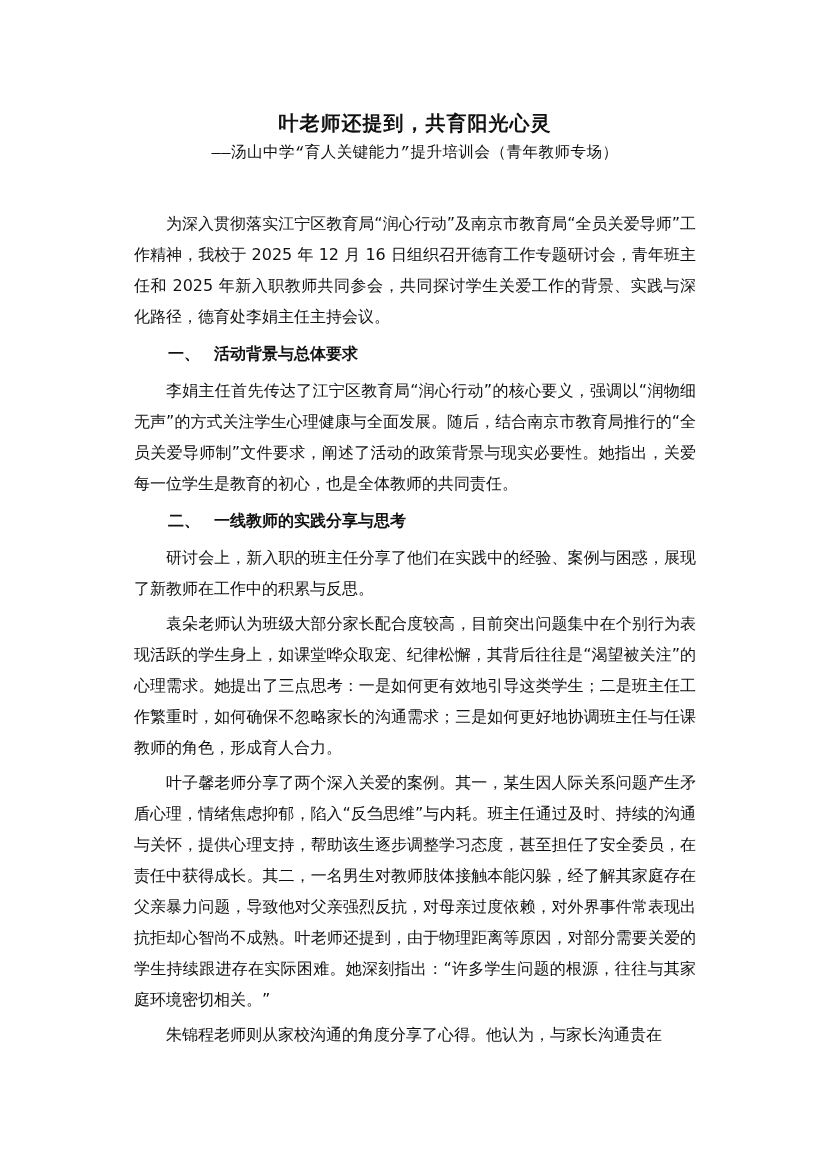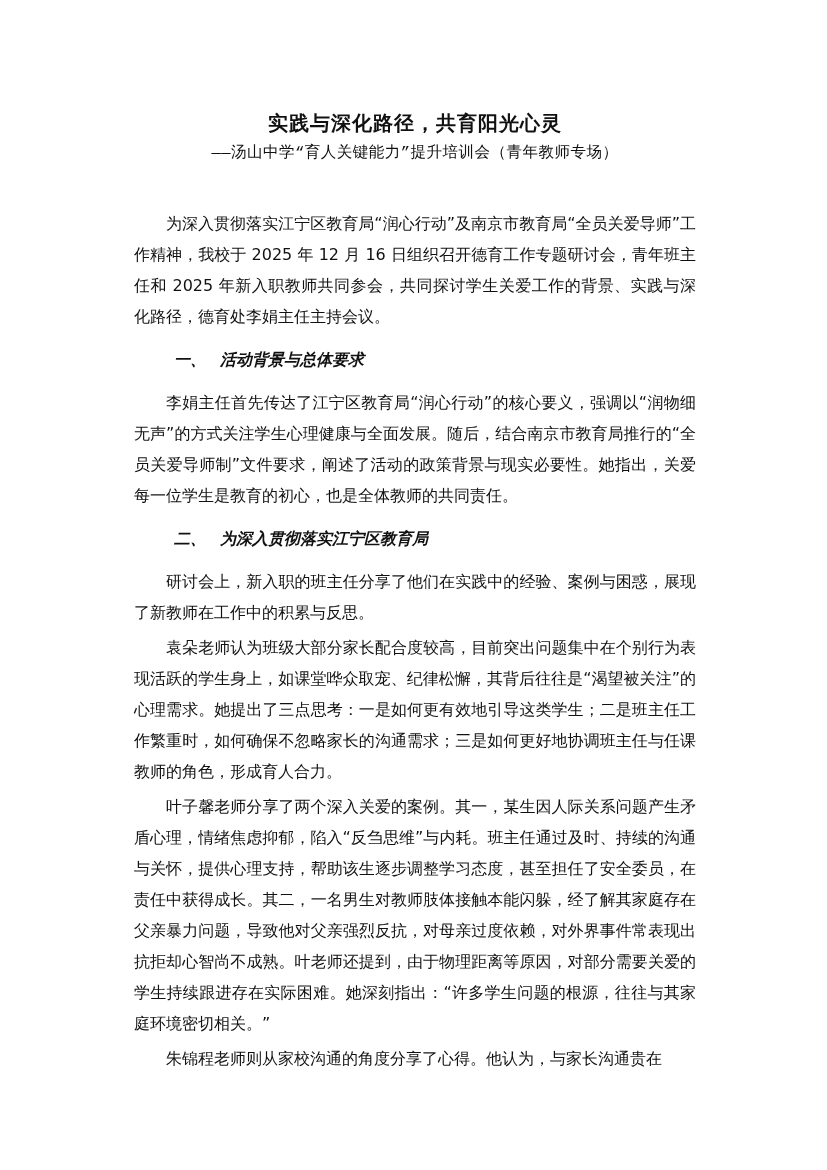--- a/index.html
+++ b/index.html
@@ -6,38 +6,38 @@
   body { width: 827px; height: 1170px; position: relative; overflow: hidden;
          font-family: "DejaVu Sans", "Liberation Sans", sans-serif; color: #111; }
   .page { position: absolute; left: 130px; top: 0; width: 570px; }
   .title { position: absolute; top: 110px; left: 0; width: 570px; text-align: center;
            font-size: 20px; font-weight: bold; letter-spacing: 1px; }
   .subtitle { position: absolute; top: 142px; left: 0; width: 570px; text-align: center;
               font-size: 15.5px; letter-spacing: 0.5px; font-family: Liberation Mono, monospace; }
   .body { position: absolute; top: 204px; left: 0; width: 570px; font-size: 16px;
           line-height: 31px; text-align: justify; text-justify: inter-character; }
   .p { margin: 4px; text-indent: 2em; }
-  .h { margin: 12px; text-indent: 2em; font-weight: bold; font-style: italic; }
+  .h { margin: 6px; text-indent: 2em; font-weight: bold; }
   .h .num { margin-right: 14px; }
   .b { font-weight: normal; }
 </style>
 </head>
 <body>
 
 <div class="page">
-  <div class="title">实践与深化路径，共育阳光心灵</div>
+  <div class="title">叶老师还提到，共育阳光心灵</div>
   <div class="subtitle">——汤山中学“育人关键能力”提升培训会（青年教师专场）</div>
 
   <div class="body">
     <p class="p">为深入贯彻落实江宁区教育局“润心行动”及南京市教育局“全员关爱导师”工作精神，我校于 2025 年 12 月 16 日组织召开德育工作专题研讨会，青年班主任和 2025 年新入职教师共同参会，共同探讨学生关爱工作的背景、实践与深化路径，德育处李娟主任主持会议。</p>
 
     <p class="h"><span class="num">一、</span><span>活动背景与总体要求</span></p>
     <p class="p">李娟主任首先传达了江宁区教育局“润心行动”的核心要义，强调以“润物细无声”的方式关注学生心理健康与全面发展。随后，结合南京市教育局推行的“全员关爱导师制”文件要求，阐述了活动的政策背景与现实必要性。她指出，关爱每一位学生是教育的初心，也是全体教师的共同责任。</p>
 
-    <p class="h"><span class="num">二、</span><span>为深入贯彻落实江宁区教育局</span></p>
+    <p class="h"><span class="num">二、</span><span>一线教师的实践分享与思考</span></p>
     <p class="p">研讨会上，新入职的班主任分享了他们在实践中的经验、案例与困惑，展现了新教师在工作中的积累与反思。</p>
 
     <p class="p"><span class="b">袁朵老师</span><span>认为班级大部分家长配合度较高，目前突出问题集中在个别行为表现活跃的学生身上，如课堂哗众取宠、纪律松懈，其背后往往是“渴望被关注”的心理需求。她提出了三点思考：一是如何更有效地引导这类学生；二是班主任工作繁重时，如何确保不忽略家长的沟通需求；三是如何更好地协调班主任与任课教师的角色，形成育人合力。</span></p>
 
     <p class="p"><span class="b">叶子馨老师</span><span>分享了两个深入关爱的案例。其一，某生因人际关系问题产生矛盾心理，情绪焦虑抑郁，陷入“反刍思维”与内耗。班主任通过及时、持续的沟通与关怀，提供心理支持，帮助该生逐步调整学习态度，甚至担任了安全委员，在责任中获得成长。其二，一名男生对教师肢体接触本能闪躲，经了解其家庭存在父亲暴力问题，导致他对父亲强烈反抗，对母亲过度依赖，对外界事件常表现出抗拒却心智尚不成熟。叶老师还提到，由于物理距离等原因，对部分需要关爱的学生持续跟进存在实际困难。她深刻指出：“许多学生问题的根源，往往与其家庭环境密切相关。”</span></p>
 
     <p class="p" style="text-align:left"><span class="b">朱锦程老师</span><span>则从家校沟通的角度分享了心得。他认为，与家长沟通贵在</span></p>
   </div>
 </div>
 

